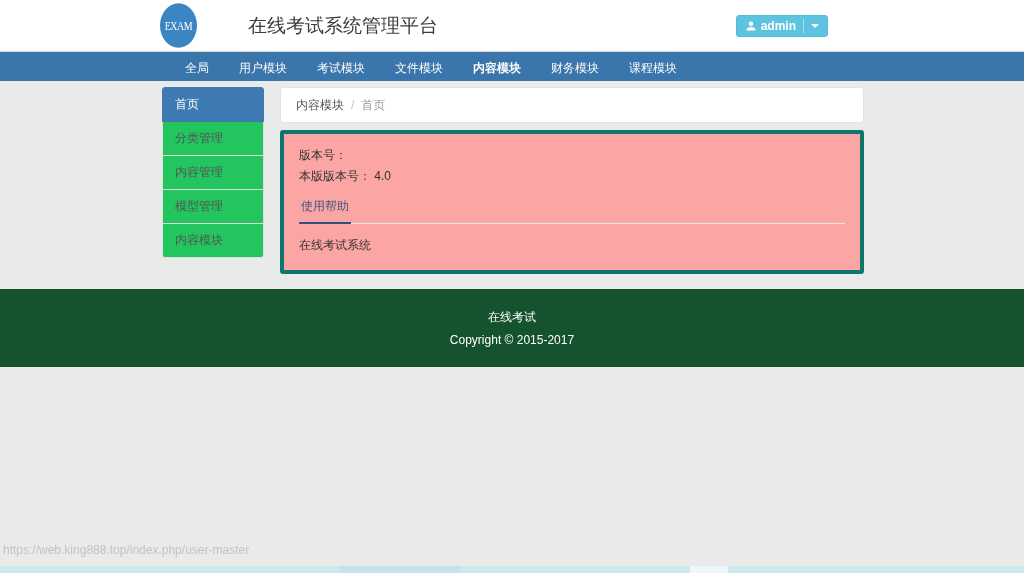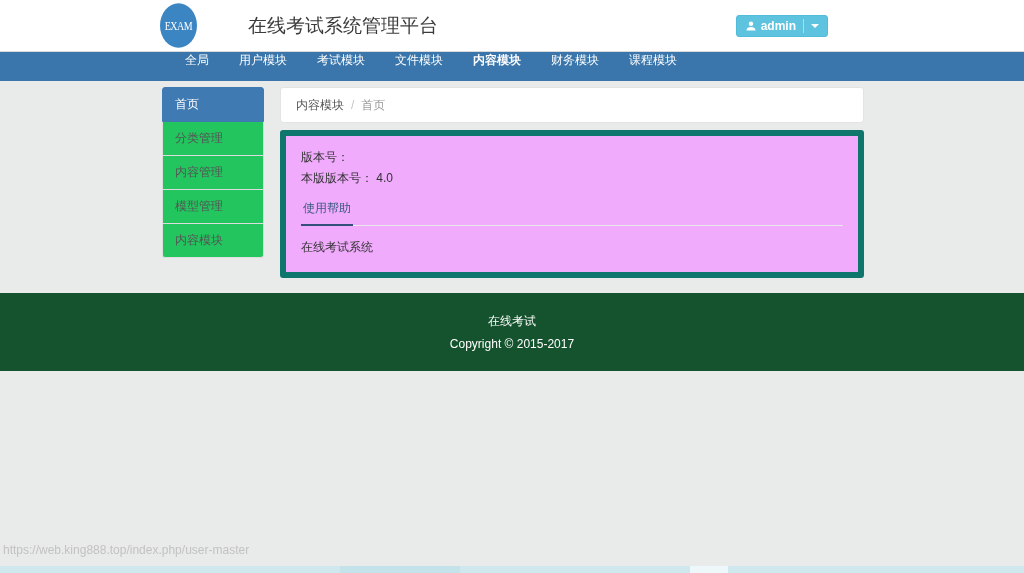--- a/index.html
+++ b/index.html
@@ -31,21 +31,21 @@
     display:flex; align-items:center; cursor:pointer;
   }
   .user-btn .uicon { display:flex; margin-right:4px; }
   .user-btn .split { width:1px; height:14px; background:rgba(255,255,255,.45); margin:0 7px; }
   .caret { width:0; height:0; border-left:4px solid transparent; border-right:4px solid transparent; border-top:4px solid #fff; }
 
   
   .navbar { height:29px; background:#3a76ab; }
   .navbar ul { list-style:none; margin:0; padding:0 0 0 10px; display:flex; height:100%; }
   .navbar li {
-    padding:0 15px; display:flex; align-items:center;
+    padding:8px 15px; display:flex; align-items:center;
     color:#fdfdfd; font-size:12px; cursor:pointer; white-space:nowrap;
   }
   .navbar li.active { font-weight:bold; }
 
   
   .content-band { padding:6px 0 15px; }
   .content-row { display:flex; align-items:flex-start; }
 
   .sidebar { width:102px; margin-left:2px; flex:0 0 auto; }
   .sidebar-item {
@@ -60,21 +60,21 @@
   .breadcrumb-panel {
     background:#fff; border:1px solid #e3e3e3; border-radius:3px;
     padding:10px 15px; font-size:12px; margin-bottom:7px; height:36px;
     display:flex; align-items:center;
   }
   .bc-parent { color:#555; }
   .bc-sep { color:#c5c5c5; margin:0 7px; }
   .bc-current { color:#9b9b9b; }
 
   .content-panel {
-    background:#f0abfc; border:6px solid #0f766e; border-radius:3px;
+    background:#fca5a5; border:4px solid #0f766e; border-radius:3px;
     padding:11px 15px 16px; min-height:113px;
   }
   .version-label, .version-line { font-size:12px; color:#333; line-height:21px; }
   .tabs { border-bottom:1px solid #e8e8e8; margin-top:9px; }
   .tab-active {
     display:inline-block; font-size:12px; color:#3c5a80;
     padding:0 2px 7px; border-bottom:2px solid #33507a;
     margin-bottom:-1px; cursor:pointer;
   }
   .help-text { font-size:12px; color:#333; margin-top:13px; }

